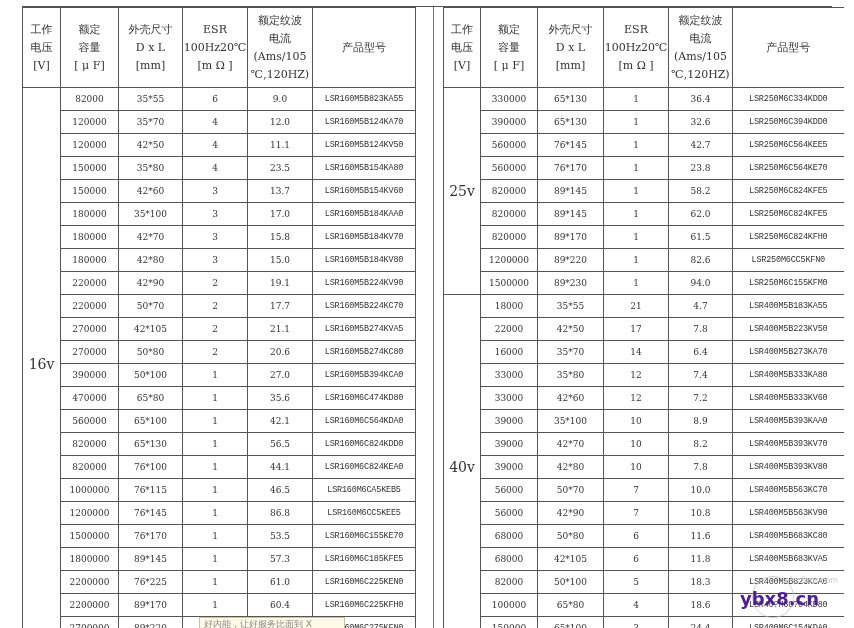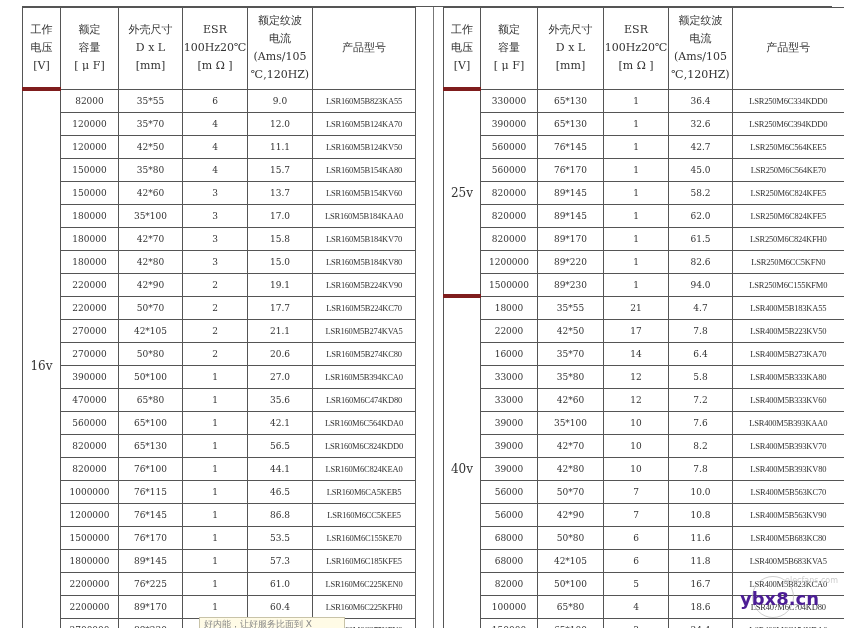--- a/index.html
+++ b/index.html
@@ -3,22 +3,22 @@
 <meta charset="utf-8">
 <style>
   html, body { margin:0; padding:0; background:#fff; }
   body { width:854px; height:628px; overflow:hidden; position:relative;
          font-family:"DejaVu Serif","Liberation Serif",serif; color:#333; }
   .tbl { position:absolute; top:7px; border-collapse:collapse; table-layout:fixed; }
   .tbl td, .tbl th { border:1px solid #555; padding:0; text-align:center;
          font-size:9px; font-weight:normal; color:#333; overflow:hidden; white-space:nowrap; }
   .tbl th { height:79px; line-height:18px; white-space:normal; font-size:11px; }
   .tbl td { height:22px; line-height:22px; }
-  .tbl td.pn { font-family:Liberation Serif, serif; font-size:8.5px; letter-spacing:-0.2px; }
-  .tbl td.volt { border-top:4px solid #7f1d1d; font-size:12px; }
+  .tbl td.pn { font-family:Liberation Mono, monospace; font-size:8.5px; letter-spacing:-0.2px; }
+  .tbl td.volt { border-top:1px solid #7f1d1d; font-size:14px; }
   #left { left:22px; width:393px; }
   #right { left:443px; width:400px; }
   .tbl .noright { border-right:none; }
   #gap-line-l { position:absolute; left:433px; top:7px; width:0; height:621px; border-left:1px solid #777; }
   #tooltip { position:absolute; left:199px; top:617px; width:140px; height:14px;
      background:#fffbe6; border:1px solid #c8c3a8; font-family:"DejaVu Sans",sans-serif;
      font-size:9px; color:#888; line-height:13px; padding-left:4px; overflow:hidden; }
   #watermark { position:absolute; left:740px; top:588px; font-family:"DejaVu Sans",sans-serif;
      font-size:18px; font-weight:bold; color:#4c1d95; }
   #watermark-circle { position:absolute; left:752px; top:576px; width:40px; height:40px;
@@ -71,21 +71,21 @@
         <td>120000</td>
         <td>42*50</td>
         <td>4</td>
         <td>11.1</td>
         <td class="pn">LSR160M5B124KV50</td>
       </tr>
       <tr>
         <td>150000</td>
         <td>35*80</td>
         <td>4</td>
-        <td>15.7</td>
+        <td>23.5</td>
         <td class="pn">LSR160M5B154KA80</td>
       </tr>
       <tr>
         <td>150000</td>
         <td>42*60</td>
         <td>3</td>
         <td>13.7</td>
         <td class="pn">LSR160M5B154KV60</td>
       </tr>
       <tr>
@@ -265,21 +265,21 @@
         <td>560000</td>
         <td>76*145</td>
         <td>1</td>
         <td>42.7</td>
         <td class="pn noright">LSR250M6C564KEE5</td>
       </tr>
       <tr>
         <td>560000</td>
         <td>76*170</td>
         <td>1</td>
-        <td>45.0</td>
+        <td>23.8</td>
         <td class="pn noright">LSR250M6C564KE70</td>
       </tr>
       <tr>
         <td>820000</td>
         <td>89*145</td>
         <td>1</td>
         <td>58.2</td>
         <td class="pn noright">LSR250M6C824KFE5</td>
       </tr>
       <tr>
@@ -329,35 +329,35 @@
         <td>16000</td>
         <td>35*70</td>
         <td>14</td>
         <td>6.4</td>
         <td class="pn noright">LSR400M5B273KA70</td>
       </tr>
       <tr>
         <td>33000</td>
         <td>35*80</td>
         <td>12</td>
-        <td>5.8</td>
+        <td>7.4</td>
         <td class="pn noright">LSR400M5B333KA80</td>
       </tr>
       <tr>
         <td>33000</td>
         <td>42*60</td>
         <td>12</td>
         <td>7.2</td>
         <td class="pn noright">LSR400M5B333KV60</td>
       </tr>
       <tr>
         <td>39000</td>
         <td>35*100</td>
         <td>10</td>
-        <td>7.6</td>
+        <td>8.9</td>
         <td class="pn noright">LSR400M5B393KAA0</td>
       </tr>
       <tr>
         <td>39000</td>
         <td>42*70</td>
         <td>10</td>
         <td>8.2</td>
         <td class="pn noright">LSR400M5B393KV70</td>
       </tr>
       <tr>
@@ -392,21 +392,21 @@
         <td>68000</td>
         <td>42*105</td>
         <td>6</td>
         <td>11.8</td>
         <td class="pn noright">LSR400M5B683KVA5</td>
       </tr>
       <tr>
         <td>82000</td>
         <td>50*100</td>
         <td>5</td>
-        <td>16.7</td>
+        <td>18.3</td>
         <td class="pn noright">LSR400M5B823KCA0</td>
       </tr>
       <tr>
         <td>100000</td>
         <td>65*80</td>
         <td>4</td>
         <td>18.6</td>
         <td class="pn noright">LSR40?M6C?04KD80</td>
       </tr>
       <tr>

